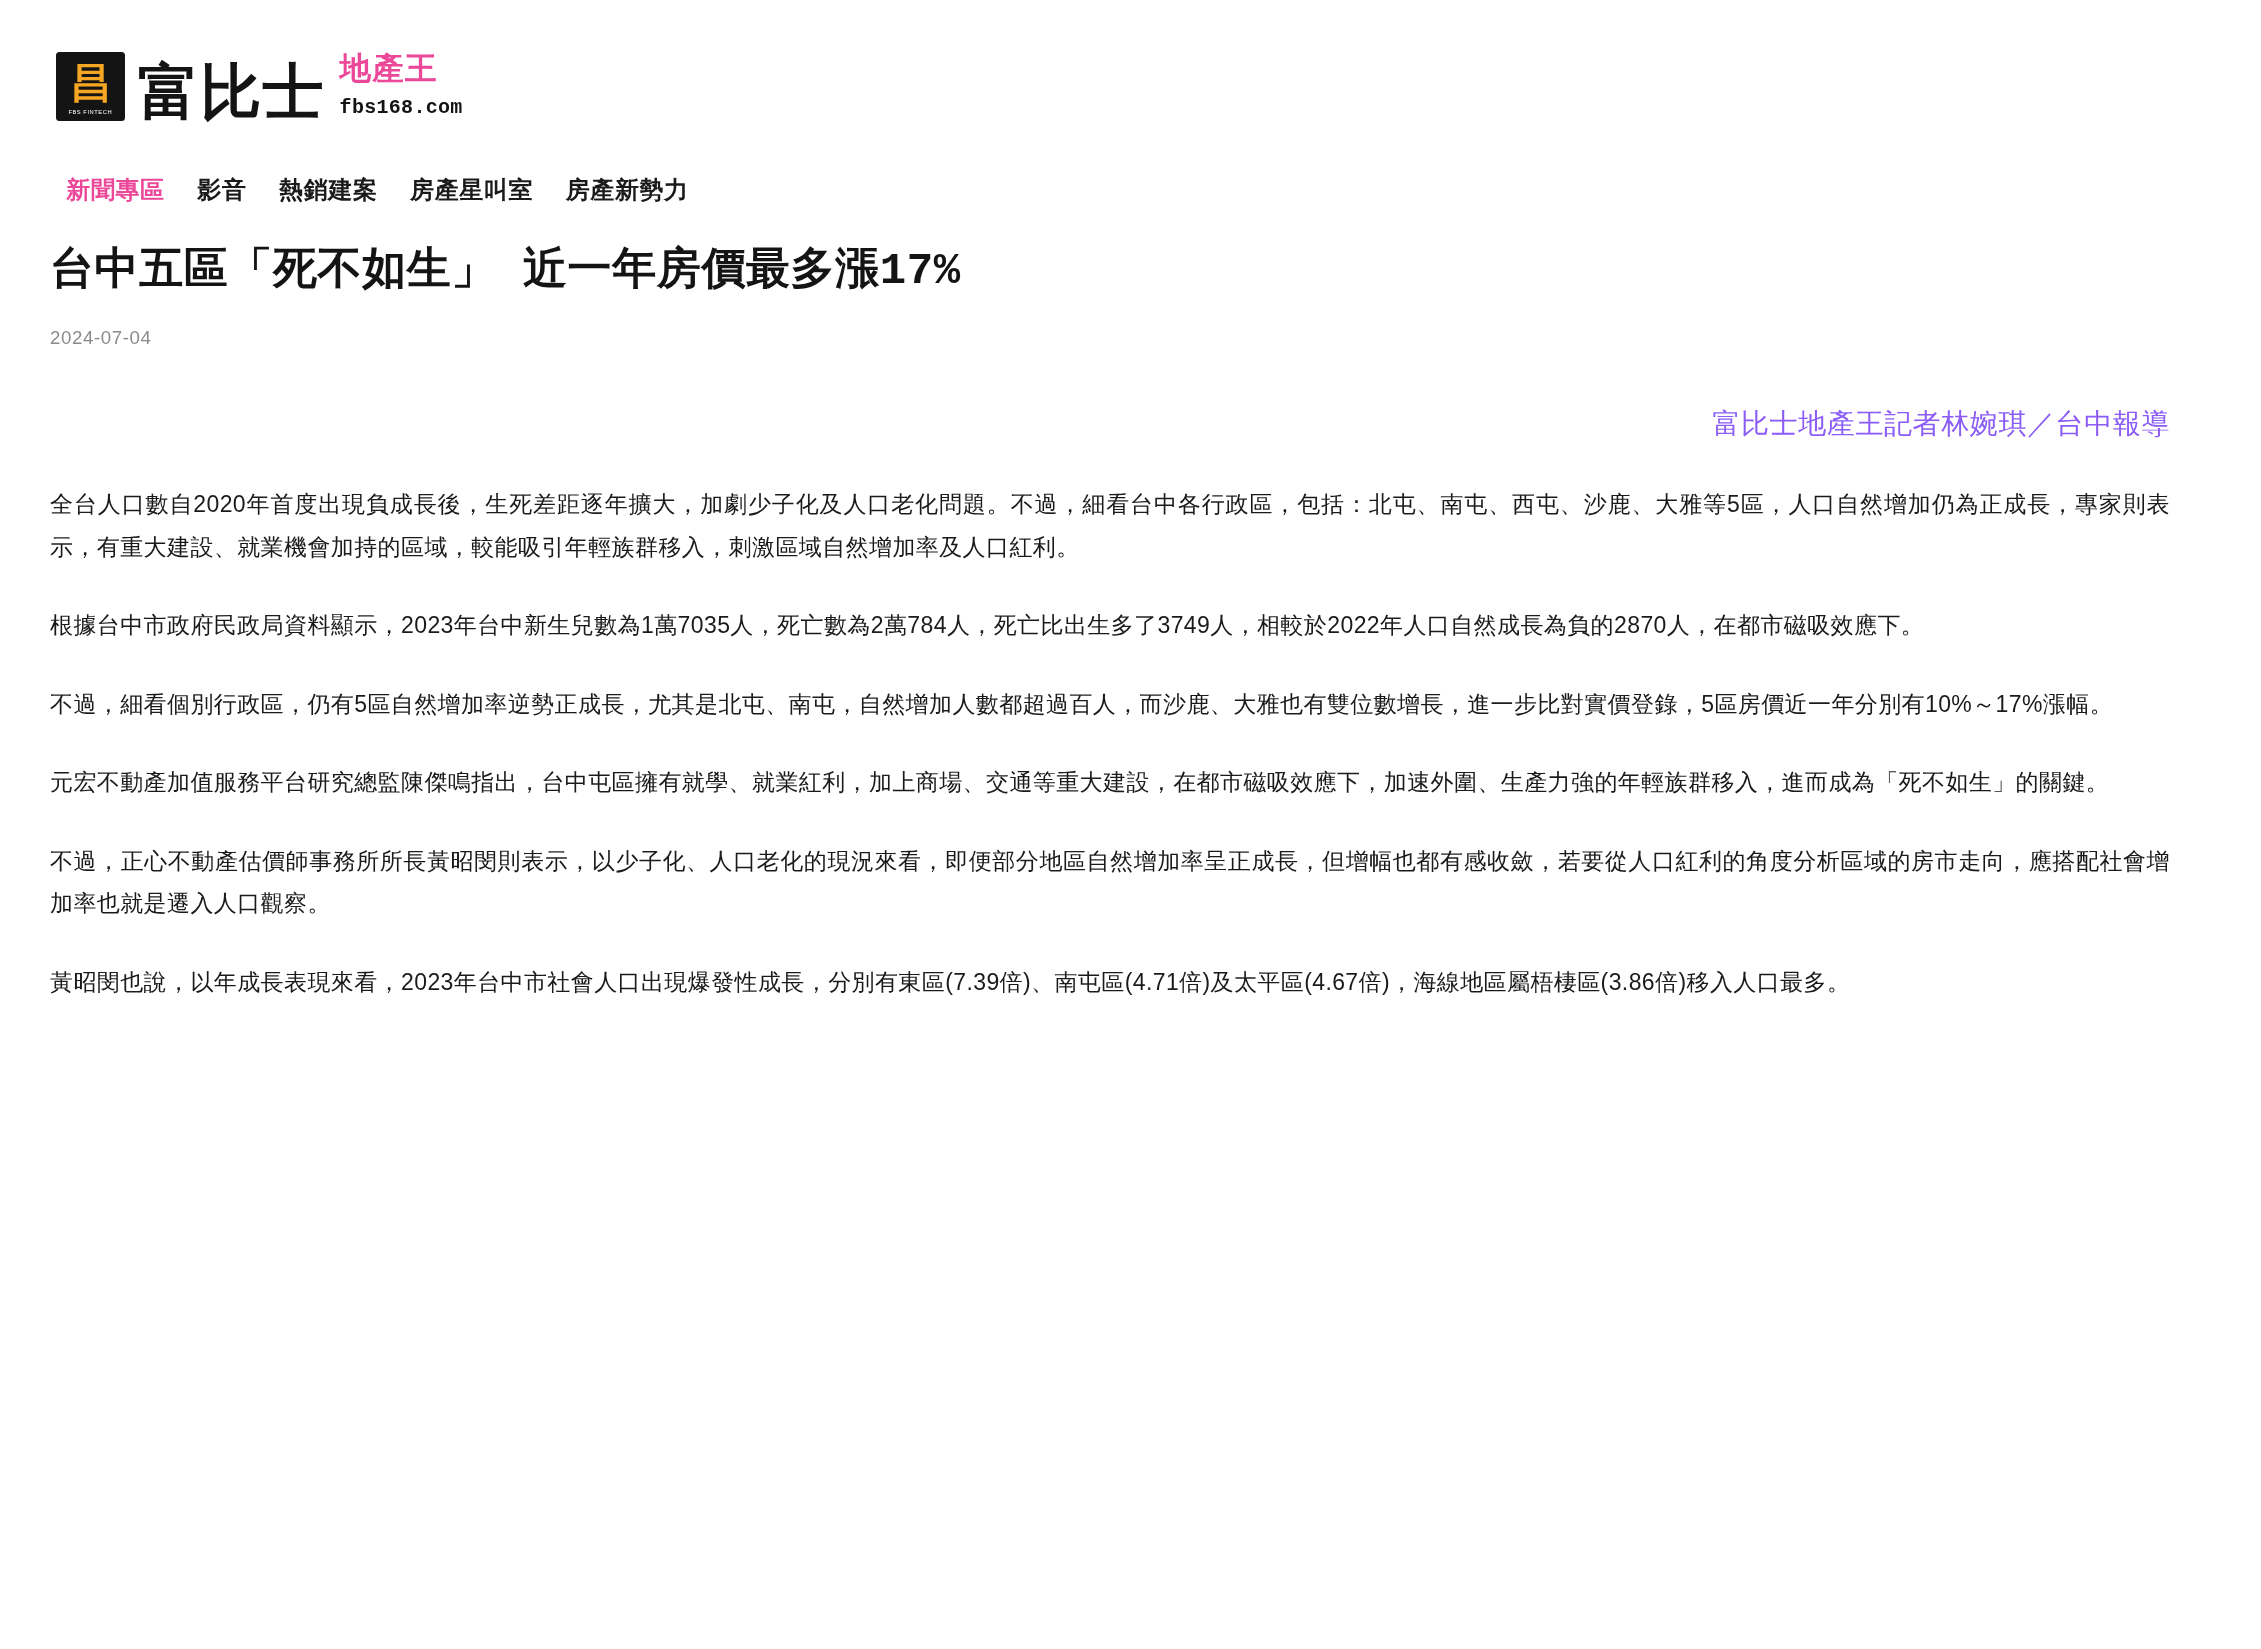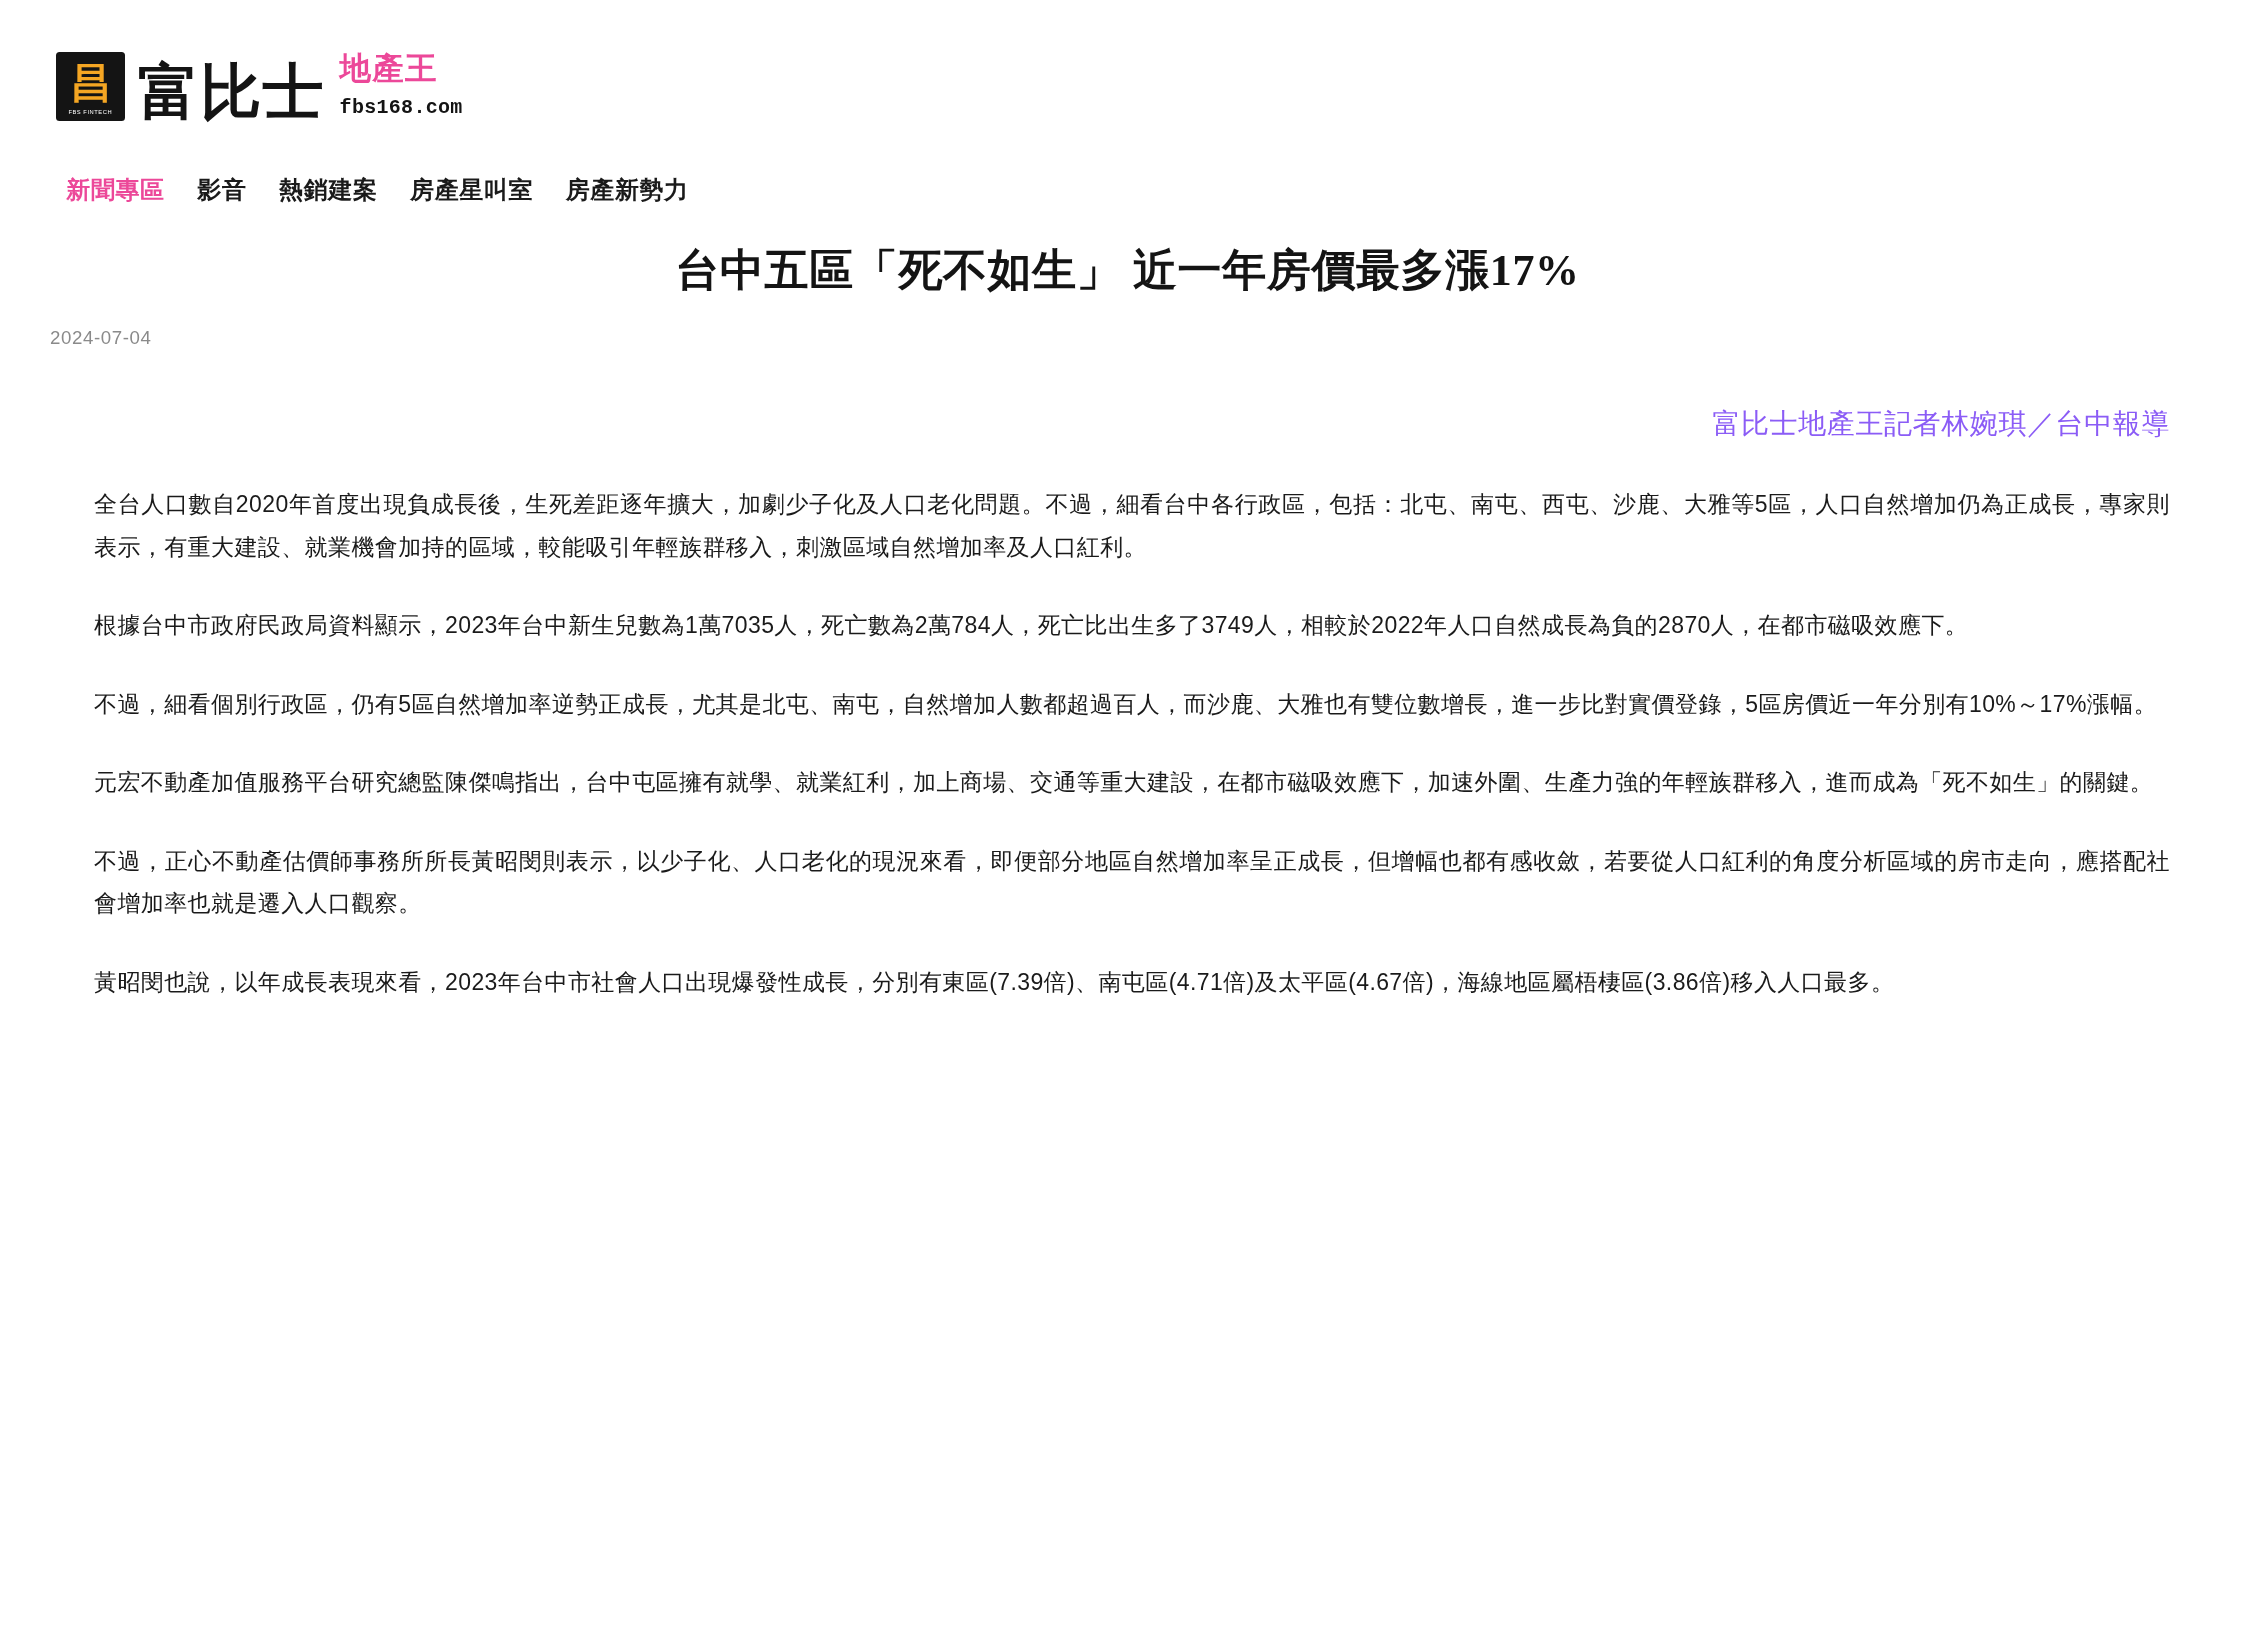--- a/index.html
+++ b/index.html
@@ -117,22 +117,21 @@
   .article {
     margin: 43px 0 0 0;
     padding: 0 56px 0 50px;
   }
   .article-title {
     font-size: 44px;
     font-weight: 700;
     color: #141414;
     line-height: 1.2;
     letter-spacing: 0.6px;
-    font-family: Liberation Serif, serif;
-    text-align: center;
+    font-family: Liberation Mono, monospace;
   }
   .article-date {
     margin-top: 22px;
     font-size: 18.7px;
     color: #8a8a8a;
     letter-spacing: 0.6px;
   }
   .article-body {
     margin-top: 53px;
     padding-right: 35px;
@@ -144,21 +143,20 @@
     letter-spacing: 0.6px;
     text-align: right;
   }
   .para {
     font-size: 23px;
     color: #1a1a1a;
     line-height: 1.85;
     letter-spacing: 0.4px;
     margin-top: 36px;
     text-align: justify;
-    margin-left: 44px;
   }
 </style>
 </head>
 <body>
 
 <div class="page">
 
   <header class="site-header">
     <a class="logo-wrap">
       <span class="logo-mark">

